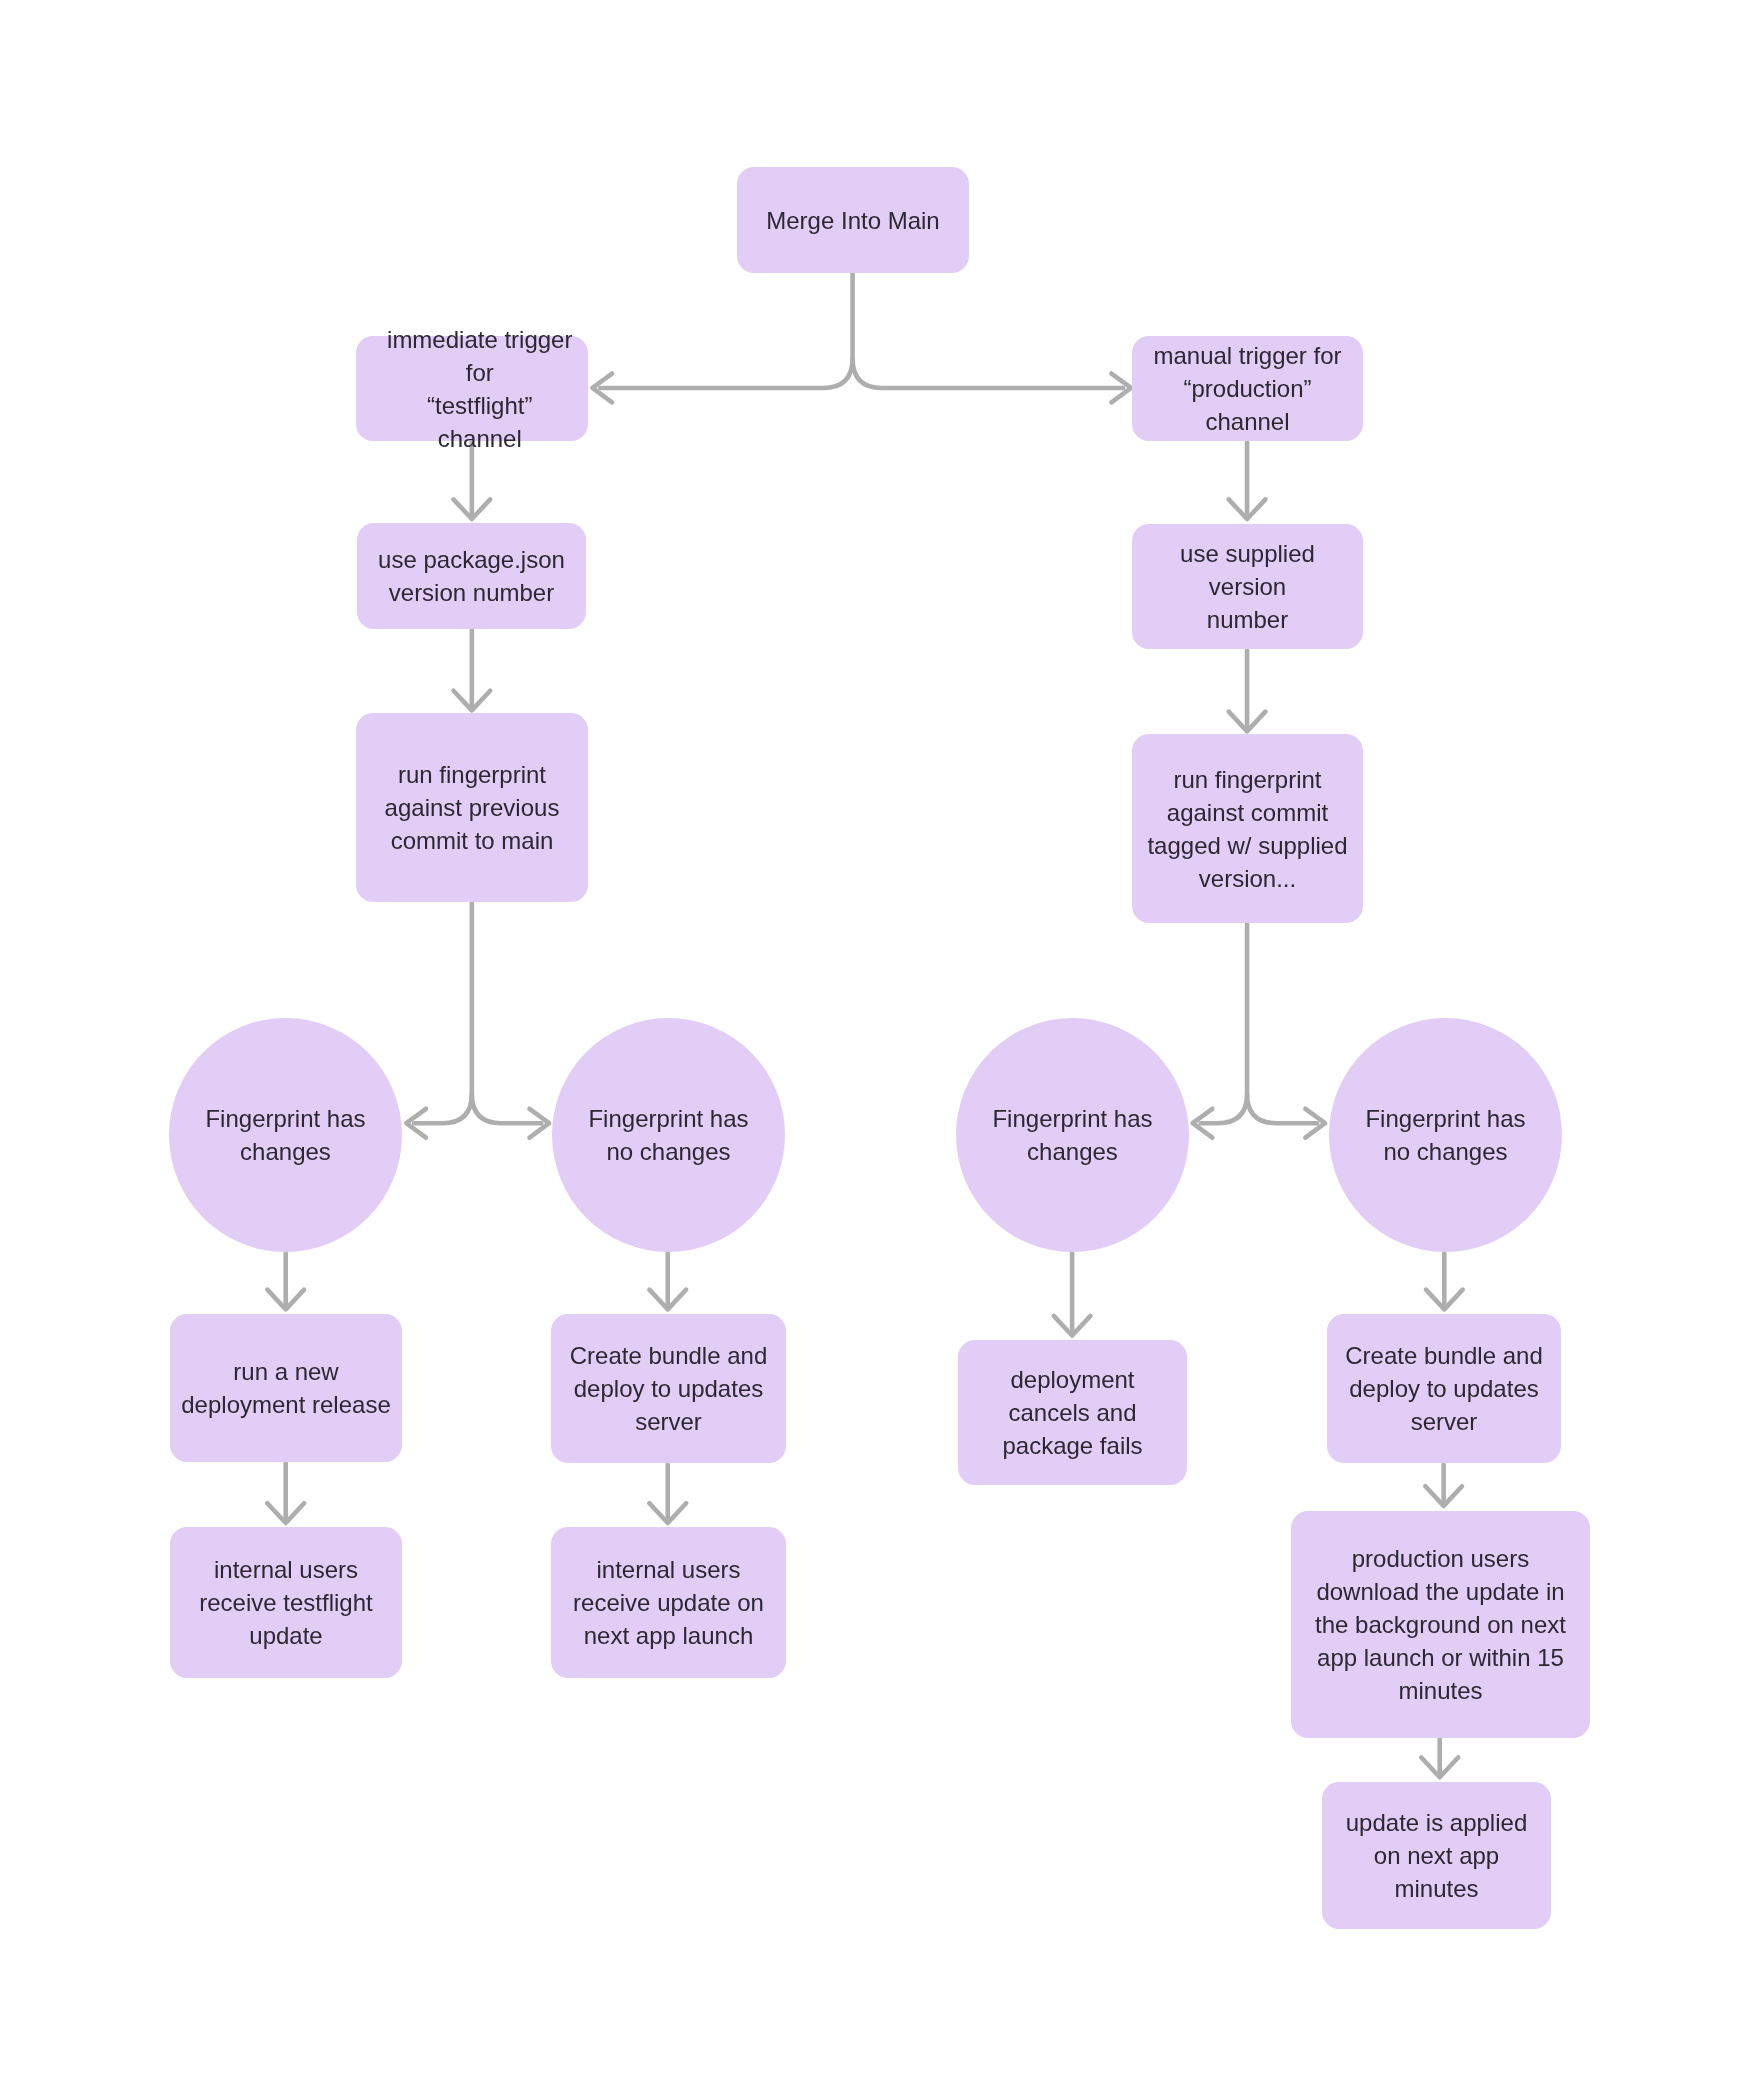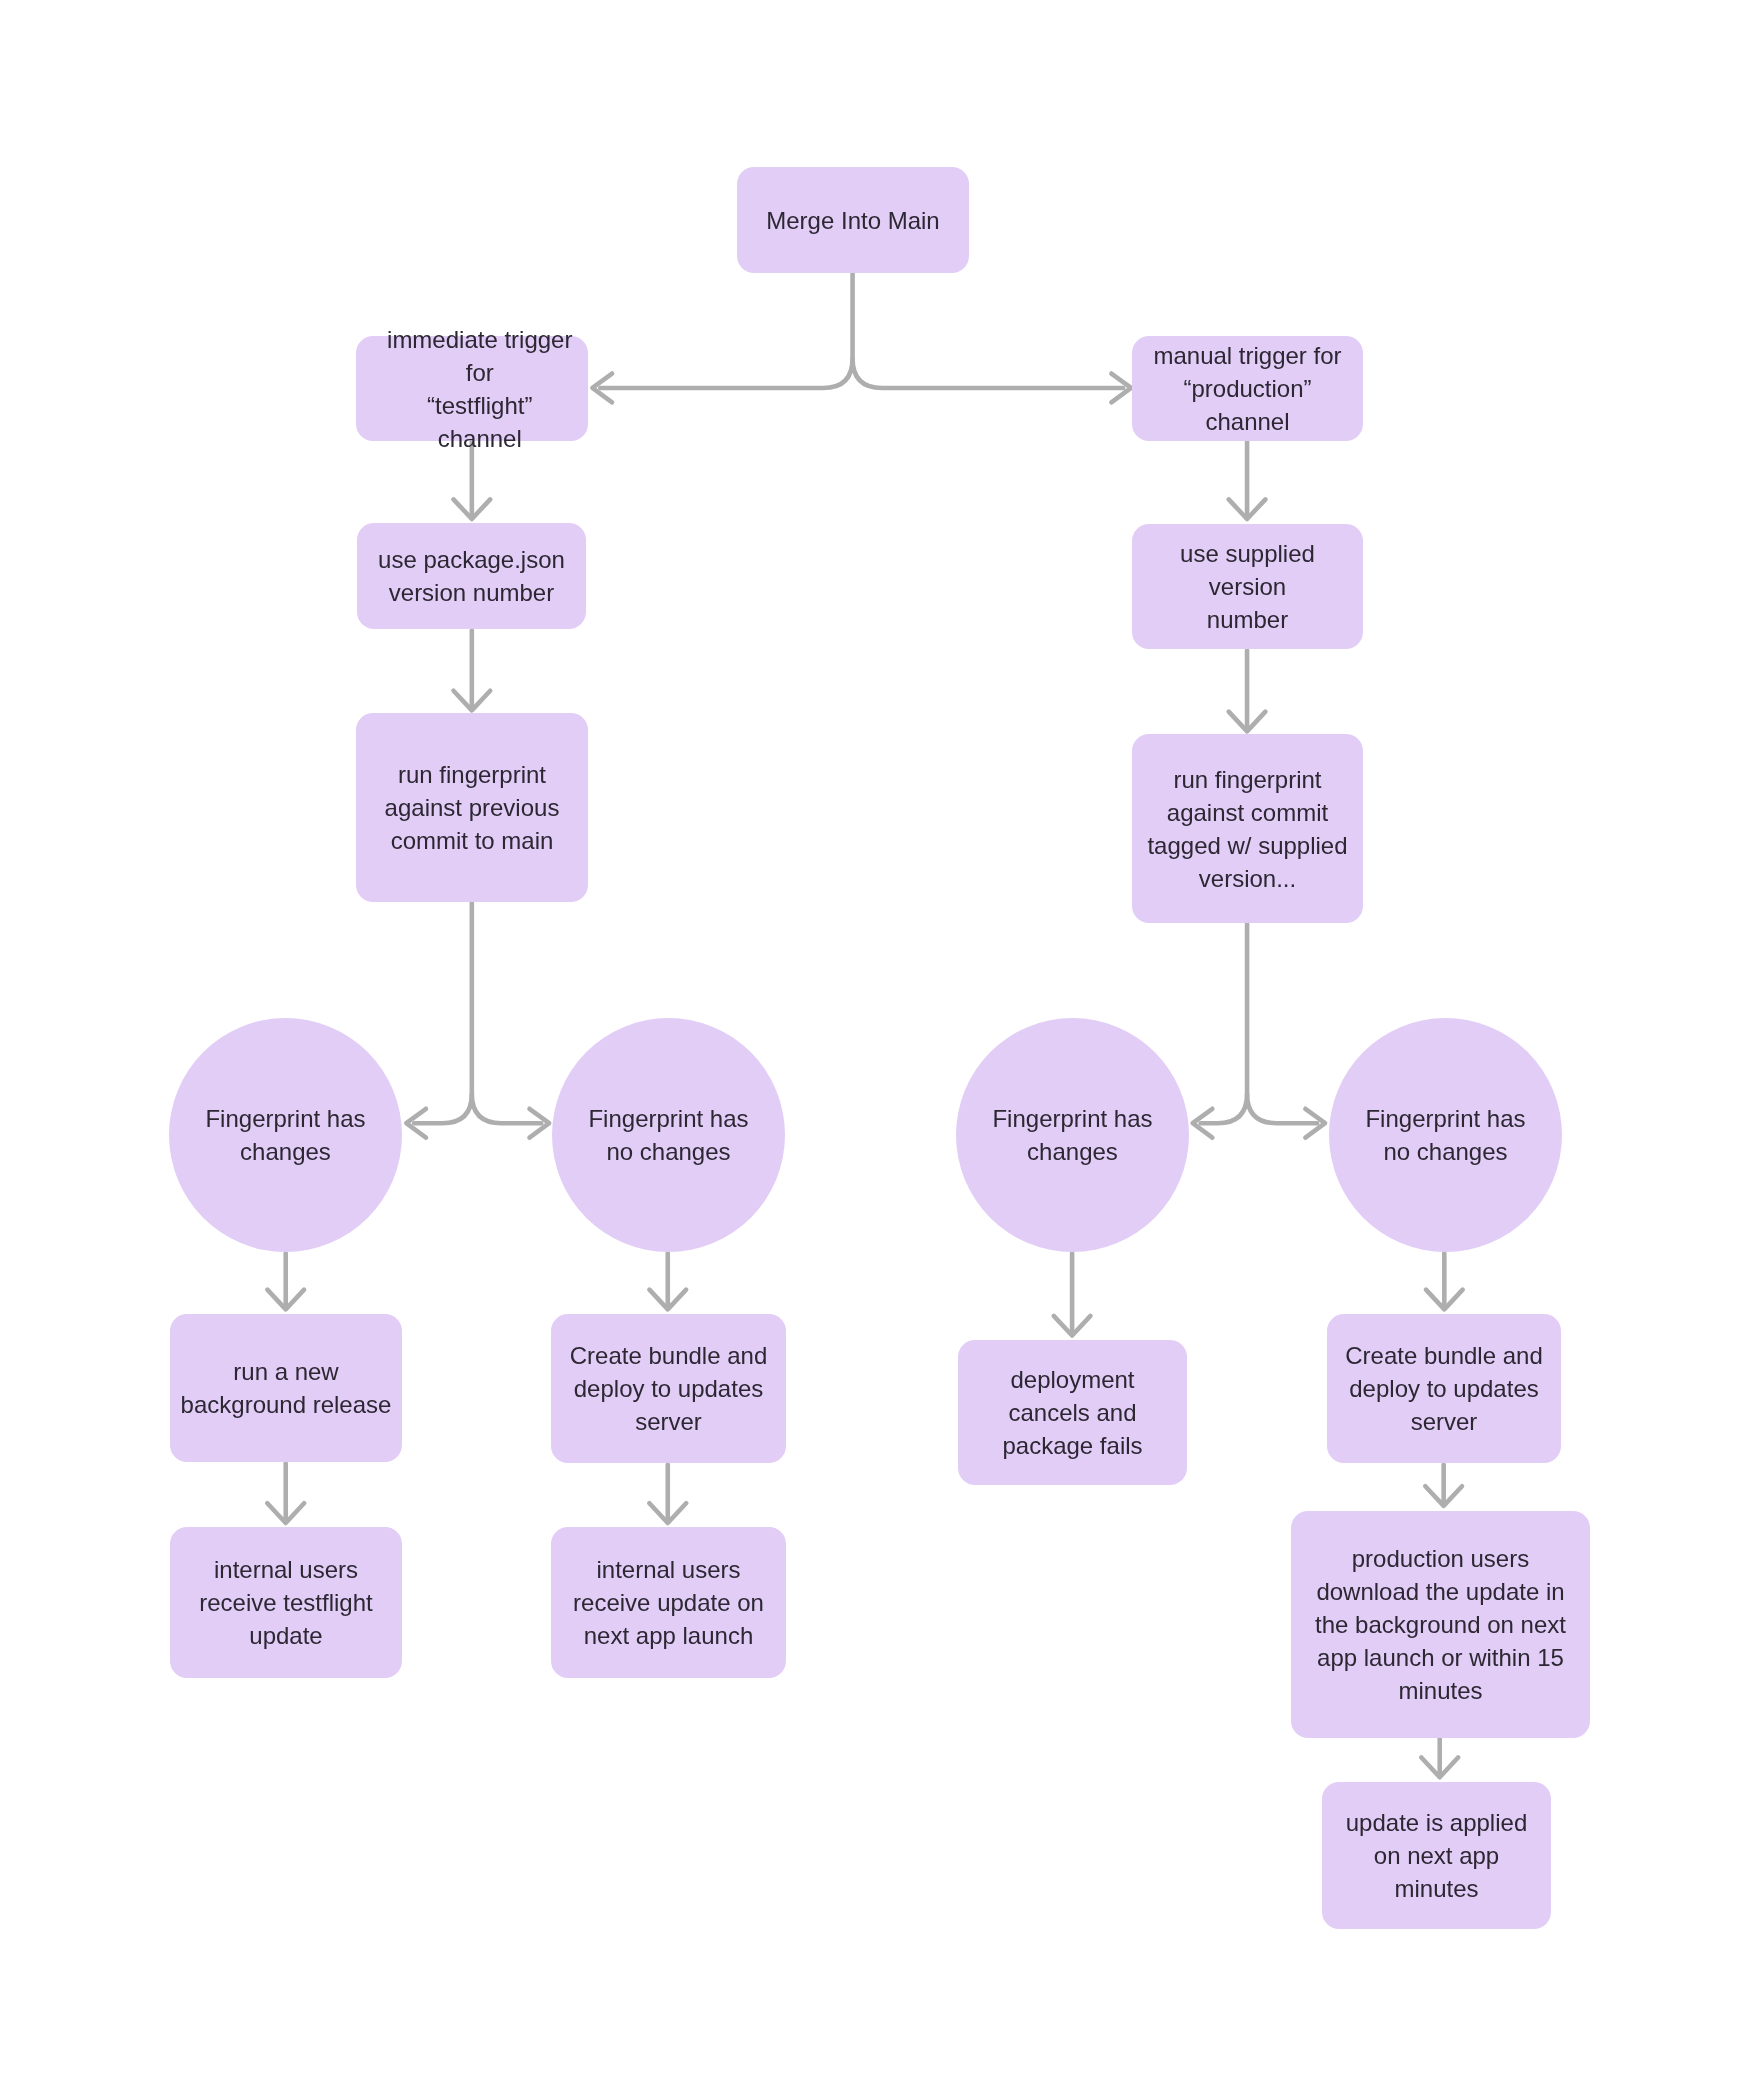--- a/index.html
+++ b/index.html
@@ -108,21 +108,21 @@
 version...</span></div>
       <div class="node circle" style="left: 169px; top: 1018px; width: 233px; height: 234px;"><span>Fingerprint has
 changes</span></div>
       <div class="node circle" style="left: 552px; top: 1018px; width: 233px; height: 234px;"><span>Fingerprint has
 no changes</span></div>
       <div class="node circle" style="left: 956px; top: 1018px; width: 233px; height: 234px;"><span>Fingerprint has
 changes</span></div>
       <div class="node circle" style="left: 1329px; top: 1018px; width: 233px; height: 234px;"><span>Fingerprint has
 no changes</span></div>
       <div class="node rect" style="left: 170px; top: 1314px; width: 232px; height: 148px;"><span>run a new
-background release</span></div>
+deployment release</span></div>
       <div class="node rect" style="left: 551px; top: 1314px; width: 235px; height: 149px;"><span>Create bundle and
 deploy to updates
 server</span></div>
       <div class="node rect" style="left: 170px; top: 1527px; width: 232px; height: 151px;"><span>internal users
 receive testflight
 update</span></div>
       <div class="node rect" style="left: 551px; top: 1527px; width: 235px; height: 151px;"><span>internal users
 receive update on
 next app launch</span></div>
       <div class="node rect" style="left: 958px; top: 1340px; width: 229px; height: 145px;"><span>deployment

